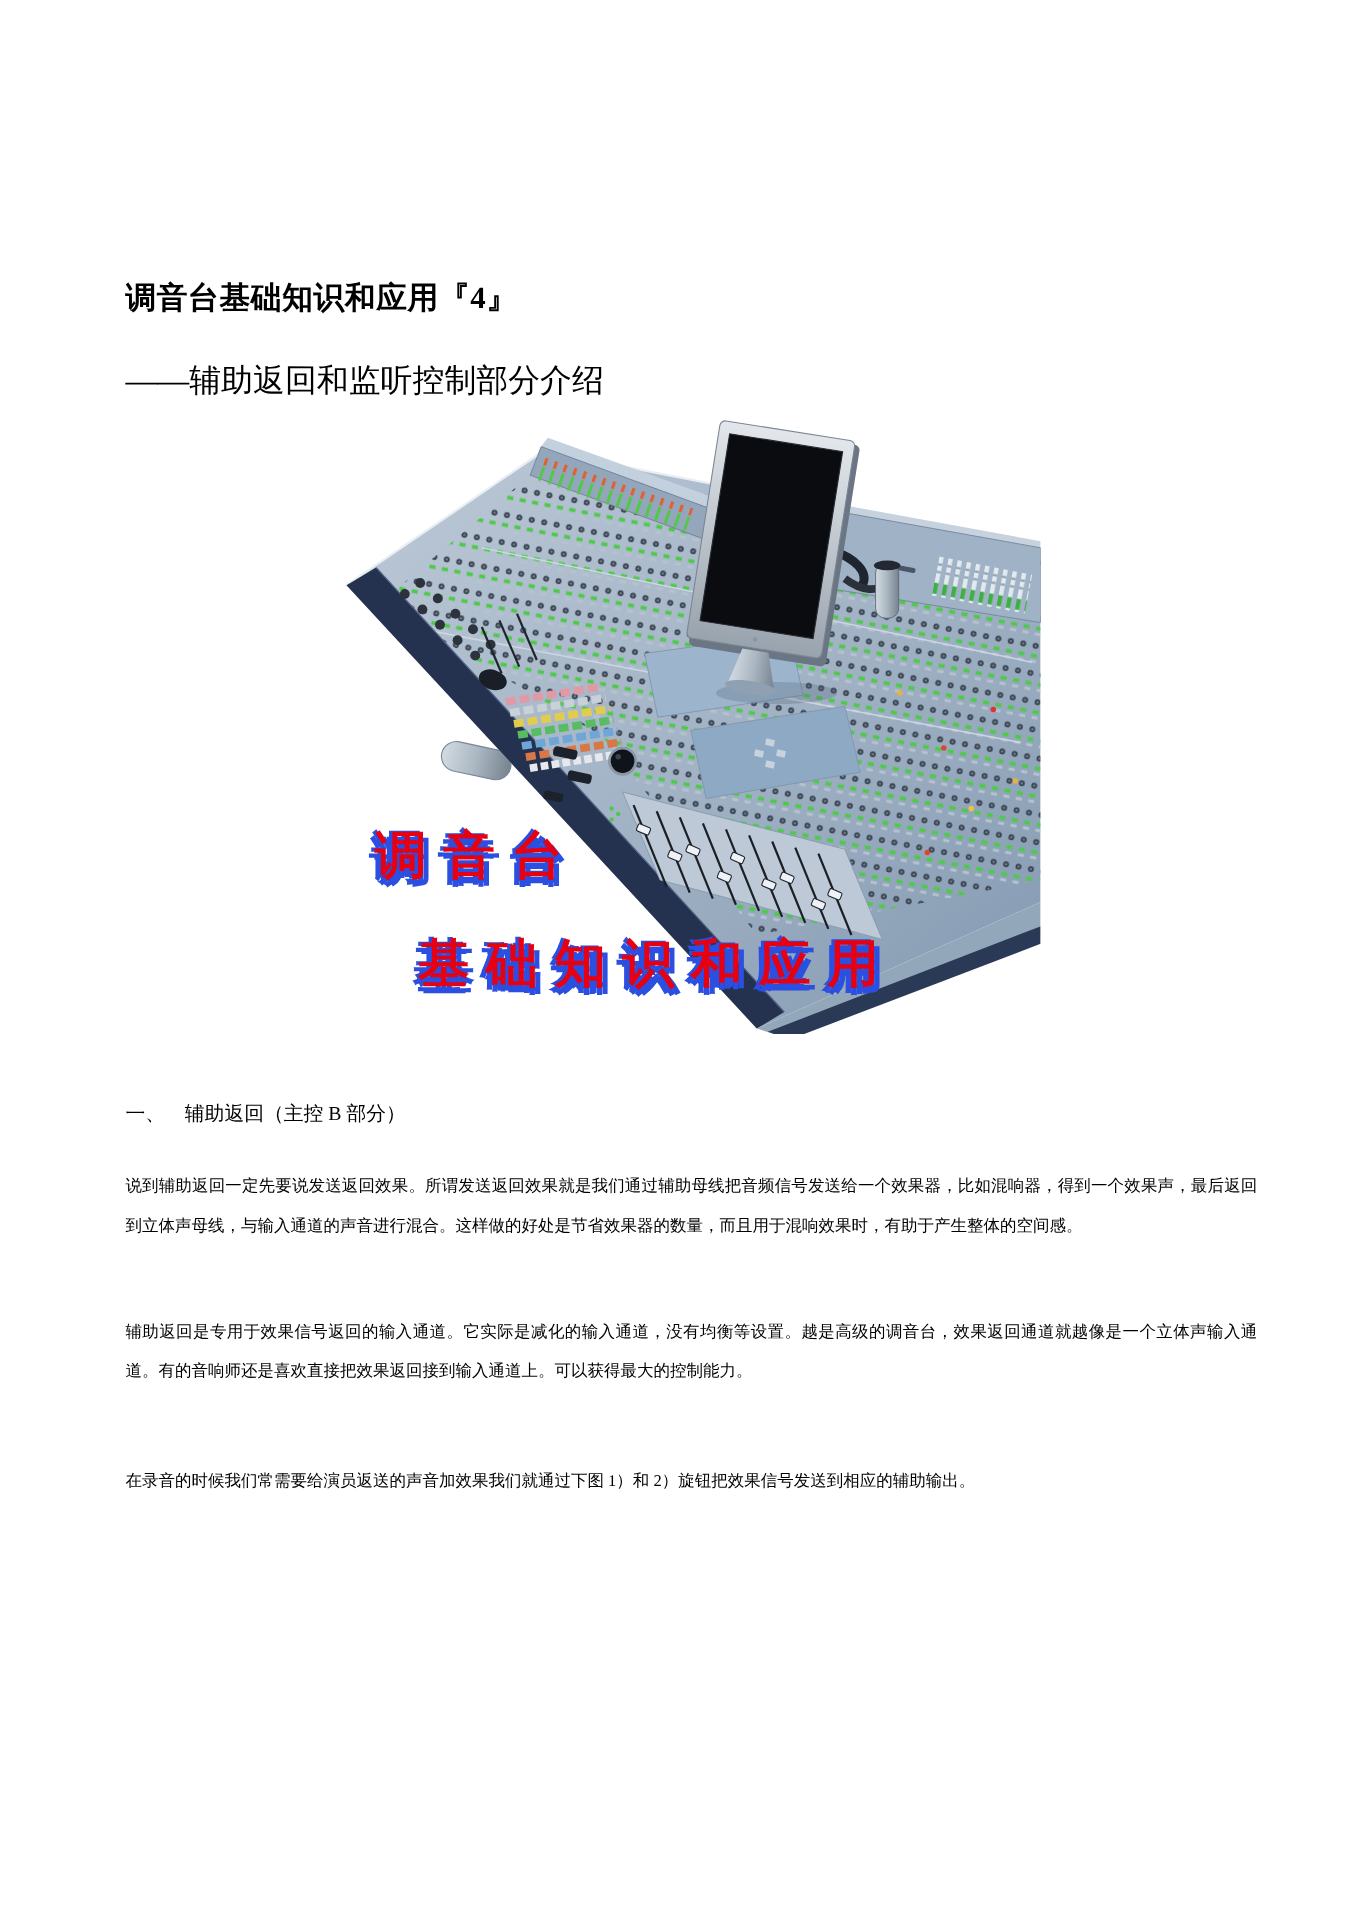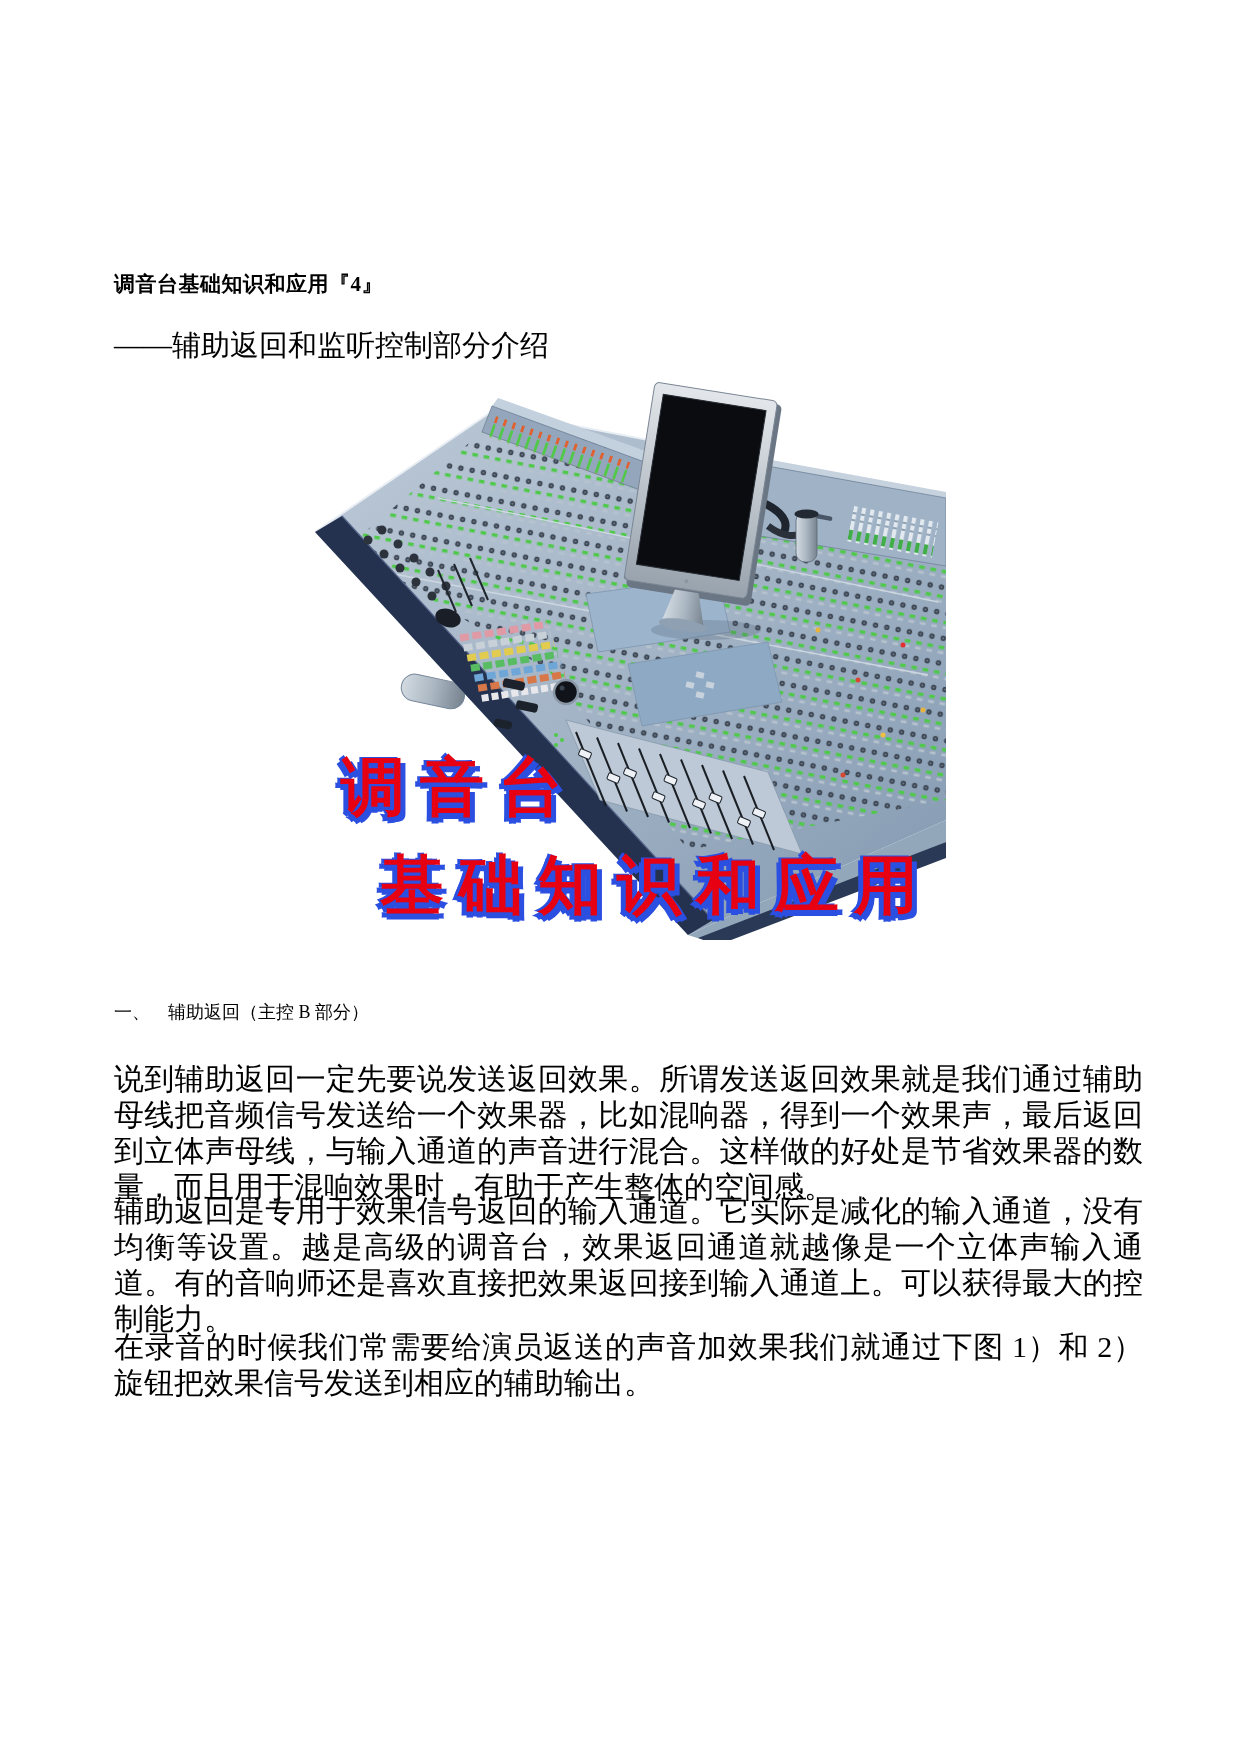--- a/index.html
+++ b/index.html
@@ -1,33 +1,33 @@
 <!DOCTYPE html>
 <html><head>
 <meta charset="utf-8">
 <style>
   html,body{margin:0;padding:0;background:#ffffff;}
   .page{
     position:relative;width:1241px;height:1754px;background:#ffffff;overflow:hidden;
     font-family:"Liberation Serif","DejaVu Serif",serif;color:#000000;
   }
-  .doc-title{position:absolute;left:114px;top:270px;font-size:21px;font-weight:bold;letter-spacing:0.5px;font-family:Liberation Serif, serif;}
+  .doc-title{position:absolute;left:114px;top:252px;font-size:28px;font-weight:bold;letter-spacing:0.5px;font-family:Liberation Serif, serif;}
   .doc-subtitle{position:absolute;left:114px;top:326px;font-size:29px;}
   .figure{position:absolute;left:298px;top:380px;width:648px;height:560px;}
   .overlay-line{
-    position:absolute;font-size:64px;font-weight:bold;letter-spacing:15px;line-height:1;
+    position:absolute;font-size:47px;font-weight:bold;letter-spacing:15px;line-height:1;
     color:#e60012;
     text-shadow:-5px 4px 0 #2b4fe0, 5px 5px 0 #2b4fe0, 0 6px 0 #2b4fe0, -3px -1px 0 #2b4fe0;
     white-space:nowrap;
   }
   .overlay-1{left:341px;top:756px;}
   .overlay-2{left:348px;top:854px;margin-left:32px;}
   .section-heading{position:absolute;left:114px;top:1000px;font-size:18px;}
   .para{
-    position:absolute;left:114px;width:1029px;font-size:30px;line-height:36px;
+    position:absolute;left:114px;width:1029px;font-size:15px;line-height:36px;
     text-align:justify;text-justify:inter-ideograph;
   }
   .para-1{top:1061px;}
   .para-2{top:1193px;}
   .para-3{top:1329px;}
 </style>
 </head>
 <body>
 
 <div class="page">

